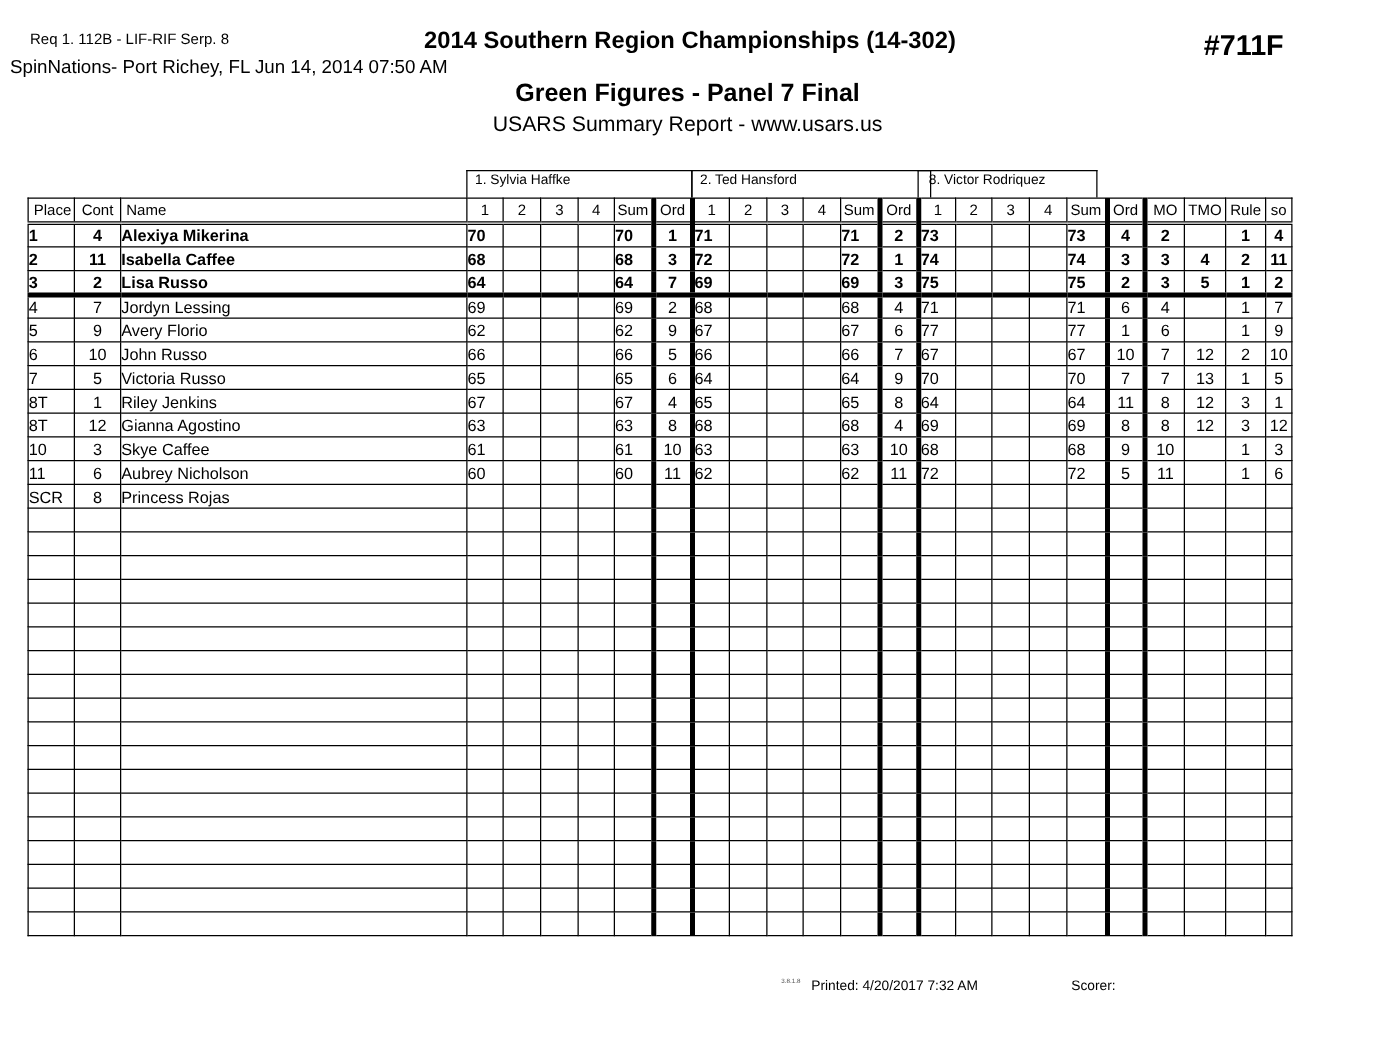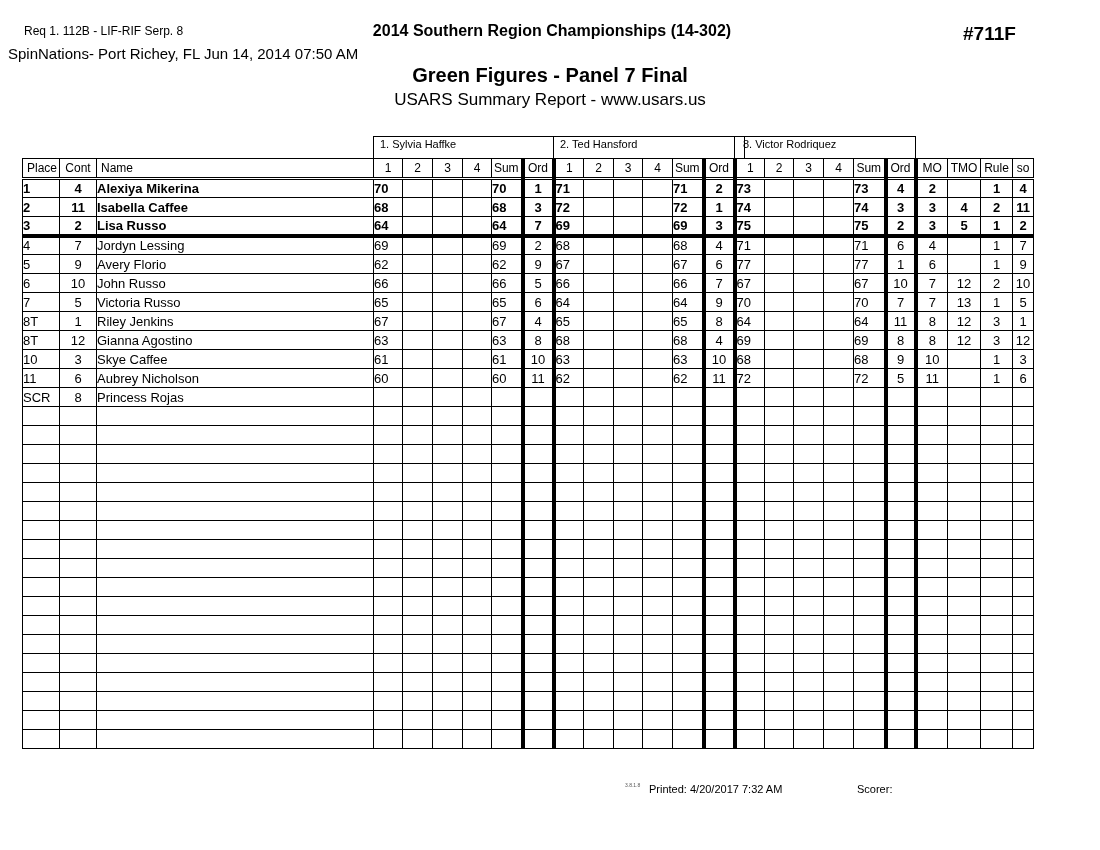--- a/index.html
+++ b/index.html
@@ -1,25 +1,25 @@
 <!DOCTYPE html>
 <html><head>
 <meta charset="utf-8">
 <style>
   html, body { margin:0; padding:0; background:#ffffff; }
   body { width:1100px; height:850px; position:relative; overflow:hidden;
          font-family:"Liberation Sans", sans-serif; color:#000; }
   .abs { position:absolute; white-space:nowrap; }
   #req { left:24px; top:24px; font-size:12px; }
-  #title { left:0; width:1100px; text-align:center; top:22px; font-size:16px; font-weight:bold; }
+  #title { left:0; width:1100px; text-align:center; top:22px; font-size:19px; font-weight:bold; }
   #title span { position:relative; left:2px; }
   #venue { left:8px; width:1100px; text-align:left; top:45px; font-size:15px; }
   #event { left:0; width:1100px; text-align:center; top:64px; font-size:20px; font-weight:bold; }
   #report { left:0; width:1100px; text-align:center; top:90px; font-size:17px; }
-  #evnum { left:963px; top:23px; font-size:19px; font-weight:bold; }
+  #evnum { left:963px; top:23px; font-size:23px; font-weight:bold; }
 
   
   .judge-head { position:absolute; top:136px; height:22px; border:1px solid #000; border-bottom:none; box-sizing:border-box;
                 font-size:11px; padding:1px 0 0 6px; }
   table.grid { position:absolute; left:22px; top:158px; border-collapse:collapse; table-layout:fixed;border-radius:16px; }
   table.grid td, table.grid th { border:1px solid #000; height:19px; padding:0; font-size:13px; font-weight:normal;
                                   overflow:hidden; white-space:nowrap; box-sizing:border-box; }
   table.grid th { font-size:12px; text-align:center; }
   table.grid th.l { text-align:left; padding-left:4px; }
   tr.hdr th { border-bottom:3px double #000; height:20px; }
@@ -39,21 +39,21 @@
 
 <div id="req" class="abs">Req 1.  112B - LIF-RIF Serp. 8</div>
 <div id="title" class="abs"><span>2014 Southern Region Championships (14-302)</span></div>
 <div id="venue" class="abs">SpinNations- Port Richey, FL  Jun 14, 2014  07:50 AM</div>
 <div id="event" class="abs">Green Figures - Panel 7 Final</div>
 <div id="report" class="abs">USARS Summary Report - www.usars.us</div>
 <div id="evnum" class="abs">#711F</div>
 
 <div class="judge-head" style="left:373px; width:181px;">1.  Sylvia Haffke</div>
 <div class="judge-head" style="left:553px; width:192px;">2.  Ted Hansford</div>
-<div class="judge-head" style="left:734px; width:182px;padding-left:8px;">8.  Victor Rodriquez</div>
+<div class="judge-head" style="left:734px; width:144px;padding-left:8px;">8.  Victor Rodriquez</div>
 
 <table class="grid" id="grid">
   <colgroup>
     <col style="width:37px">
       <col style="width:37px">
       <col style="width:277px">
     <col style="width:29px">
       <col style="width:30px">
       <col style="width:30px">
       <col style="width:29px">

